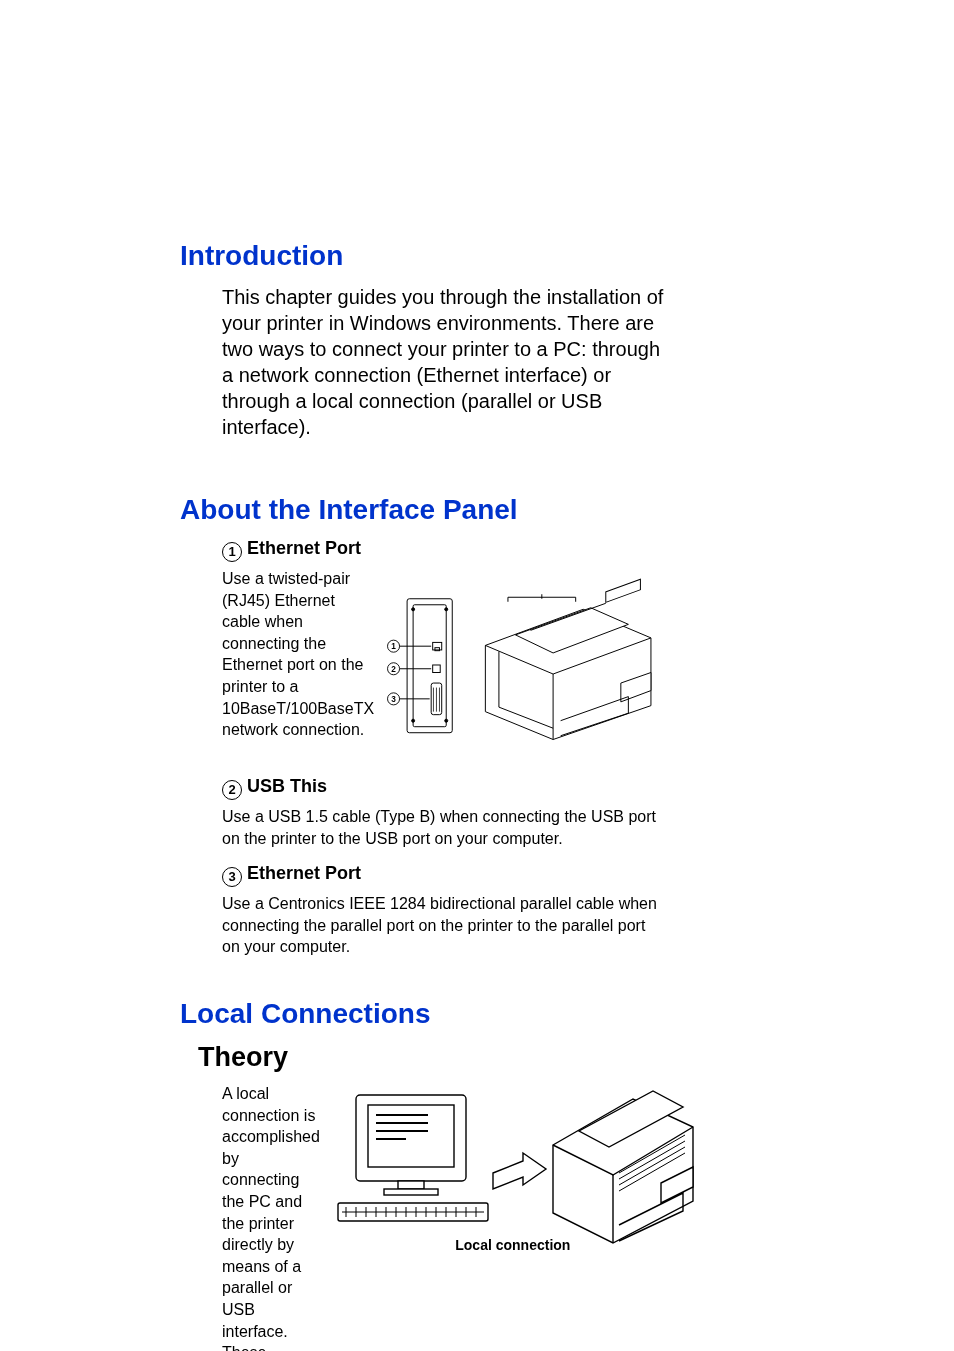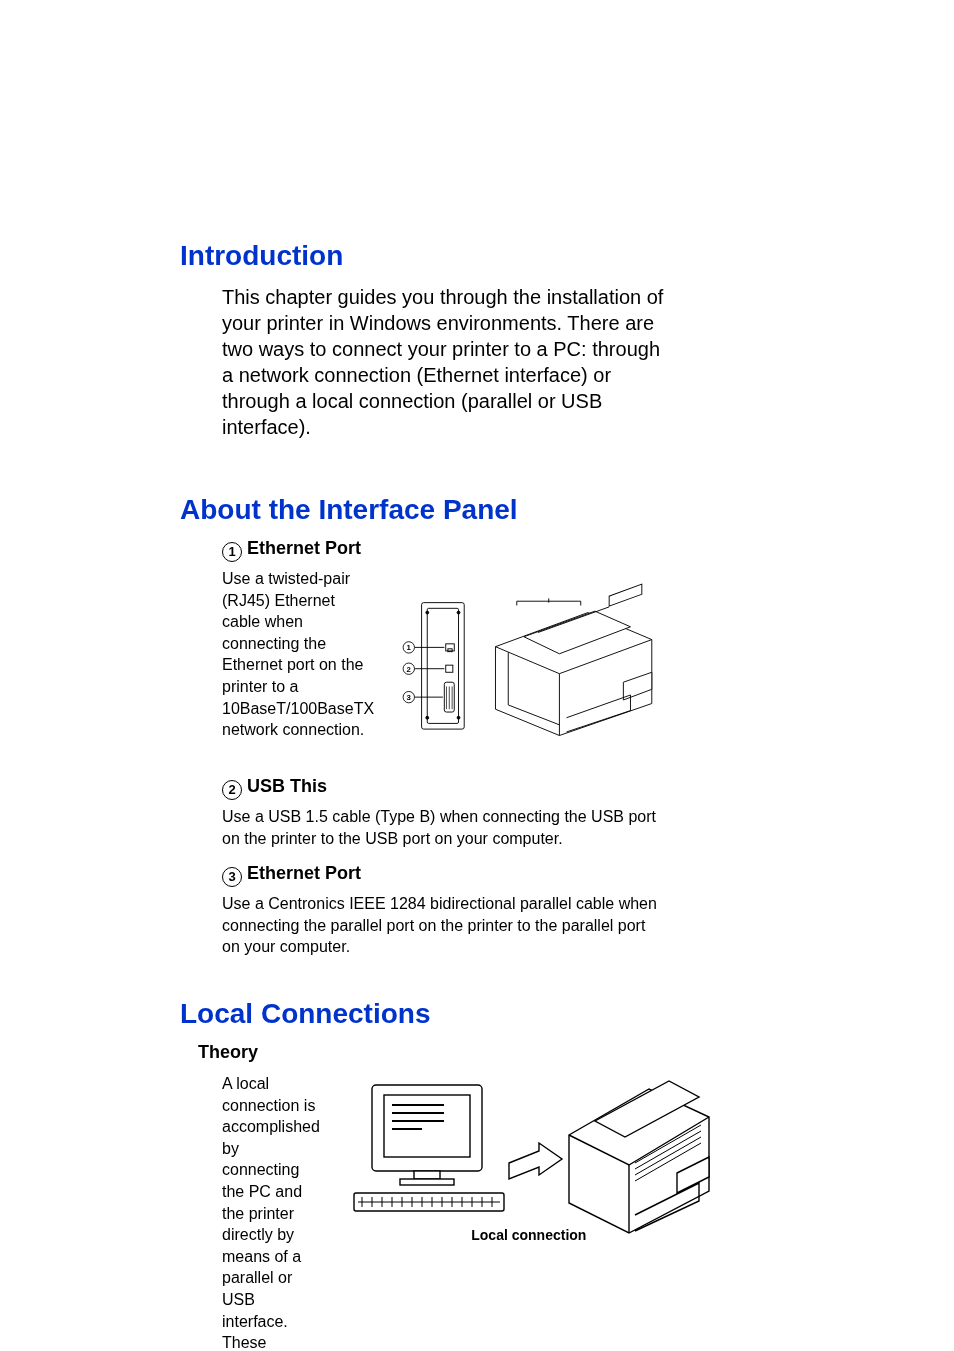--- a/index.html
+++ b/index.html
@@ -18,21 +18,21 @@
     }
     h1.blue-heading {
       color: #0033cc;
       font-size: 28px;
       font-weight: bold;
       margin: 0 0 12px 0;
       font-family: Arial, Helvetica, sans-serif;
     }
     h2.sub-heading {
       color: #000;
-      font-size: 18px;
+      font-size: 27px;
       font-weight: bold;
       margin: 6px 0 10px 18px;
     }
     h3.item-heading {
       color: #000;
       font-size: 18px;
       font-weight: bold;
       margin: 8px 0 6px 0;
     }
     .intro-text {
@@ -40,21 +40,21 @@
       font-size: 20px;
       line-height: 1.3;
       color: #000000;
     }
     .section-body {
       margin-left: 42px;
     }
     .two-col {
       display: flex;
       align-items: flex-start;
-      gap: 24px;
+      gap: 8px;
     }
     .left-text {
       font-size: 16px;
       line-height: 1.35;
       color: #000;
     }
     .port-desc {
       font-size: 16px;
       line-height: 1.35;
       margin: 0 0 14px 0;

